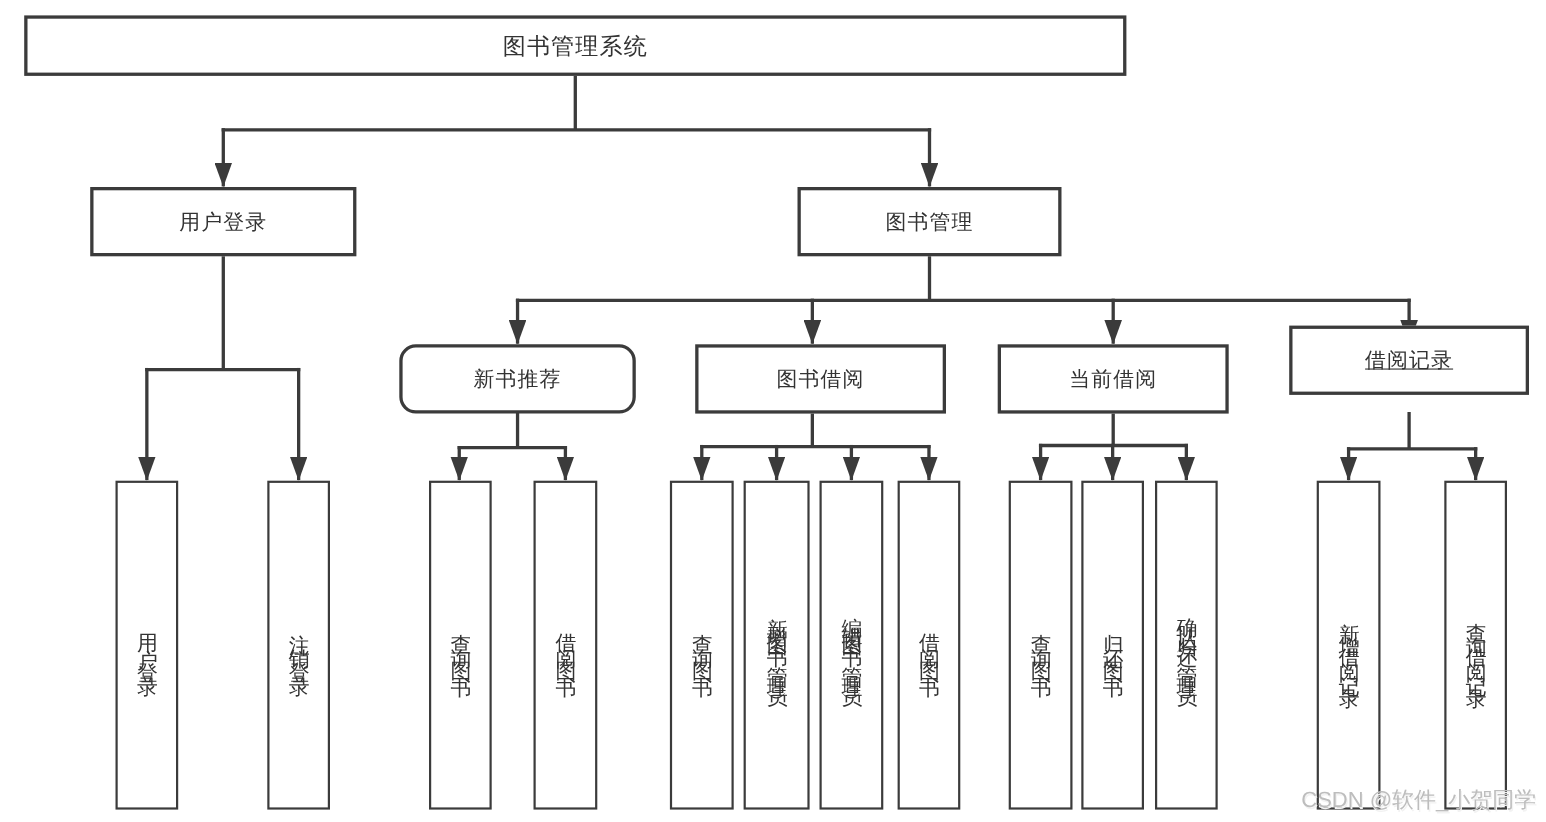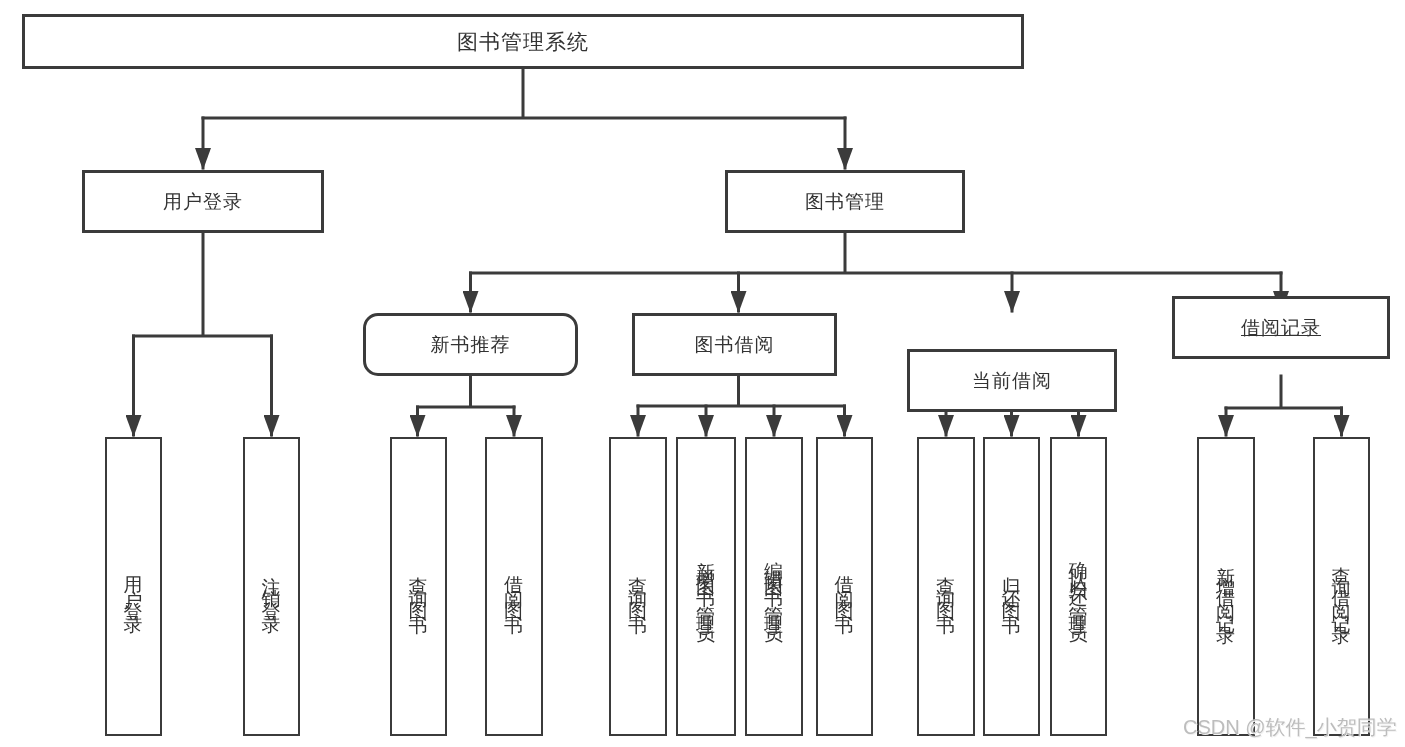--- a/index.html
+++ b/index.html
@@ -103,22 +103,22 @@
       <line x1="1341.5" y1="408" x2="1341.5" y2="435" marker-end="url(#arrow)"></line>
     </g>
   </svg>
 
   <div class="node h-node root-node" style="left:22px; top:14px; width:1002px; height:55px;">图书管理系统</div>
 
   <div class="node h-node" style="left:82px; top:170px; width:242px; height:63px;">用户登录</div>
   <div class="node h-node" style="left:725px; top:170px; width:240px; height:63px;text-align:center;">图书管理</div>
 
   <div class="node h-node" style="left:363px; top:313px; width:215px; height:63px;border-radius:15px;">新书推荐</div>
-  <div class="node h-node" style="left:632px; top:313px; width:205px; height:63px;">图书借阅</div>
-  <div class="node h-node" style="left:907px; top:313px; width:210px; height:63px;margin-top:36px;">当前借阅</div>
+  <div class="node h-node" style="left:632px; top:313px; width:228px; height:63px;">图书借阅</div>
+  <div class="node h-node" style="left:907px; top:313px; width:210px; height:63px;">当前借阅</div>
   <div class="node h-node" style="left:1172px; top:296px; width:218px; height:63px;text-decoration:underline;">借阅记录</div>
 
   <div class="node v-node len4" style="left:105px; top:437px; width:57px; height:299px;">用户登录</div>
   <div class="node v-node len4" style="left:243px; top:437px; width:57px; height:299px;">注销登录</div>
 
   <div class="node v-node len4" style="left:390px; top:437px; width:57px; height:299px;">查询图书</div>
   <div class="node v-node len4" style="left:485px; top:437px; width:58px; height:299px;">借阅图书</div>
 
   <div class="node v-node len4" style="left:609px; top:437px; width:58px; height:299px;">查询图书</div>
   <div class="node v-node len10" style="left:676px; top:437px; width:60px; height:299px;">新增图书（管理员）</div>

